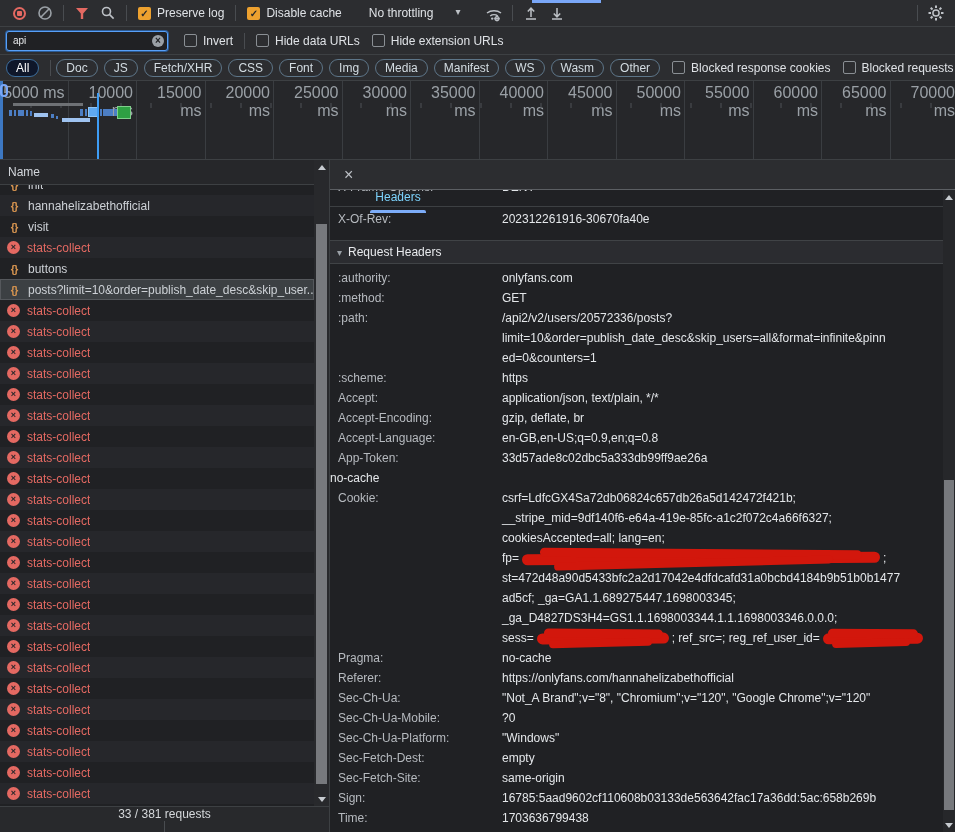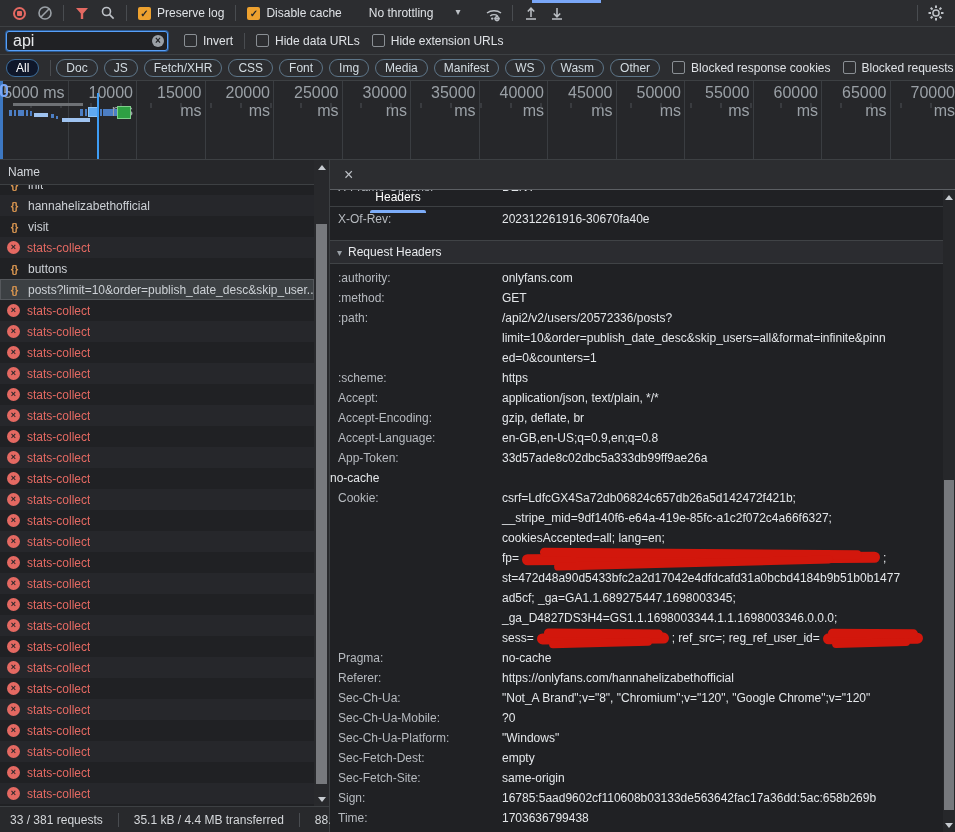--- a/index.html
+++ b/index.html
@@ -22,21 +22,21 @@
       font-size:10px;font-weight:bold;line-height:13px;}
   .cb.on{background:#eda12f;color:#26272a;}
   .cb.off{border:1px solid #8a8f94;background:transparent;color:transparent;}
   .throttle{display:flex;gap:22px;margin:0 21px;cursor:pointer;white-space:nowrap;}
   .caret{color:#bdc1c6;font-size:10px;}
   #top-blue-strip{position:absolute;left:532px;top:0;width:69px;height:3px;background:#7aa7f8;z-index:5;}
 
   
   .finput-wrap{position:relative;margin-right:10px;flex:none;}
   .finput{width:162px;height:20px;background:#202124;border:1px solid #58a0f8;box-shadow:0 0 0 1px #2b5a94;
-          border-radius:3px;color:#e8eaed;font-family:inherit;font-size:16px;padding:0 20px 0 6px;outline:none;}
+          border-radius:3px;color:#e8eaed;font-family:inherit;font-size:10px;padding:0 20px 0 6px;outline:none;}
   .clear-x{position:absolute;right:4px;top:4px;width:12px;height:12px;background:#9aa0a6;border-radius:50%;
            color:#202124;font-size:10px;line-height:12px;text-align:center;font-weight:bold;cursor:pointer;}
 
   
   .chip{border:1px solid #5d7588;border-radius:10px;padding:1px 9px;margin-right:6px;color:#d3dce2;
         white-space:nowrap;cursor:pointer;flex:none;}
   .chip.selected{background:#0f172a;border-color:#3d6e9c;color:#fff;}
   #chip-row-rest{display:flex;align-items:center;}
   .chip-checks{display:flex;align-items:center;}
 
@@ -81,30 +81,30 @@
   .sb-btn{height:14px;display:flex;align-items:center;justify-content:center;cursor:pointer;}
   .tri-up{width:0;height:0;border-left:4px solid transparent;border-right:4px solid transparent;border-bottom:5px solid #c7cbd0;}
   .tri-down{width:0;height:0;border-left:4px solid transparent;border-right:4px solid transparent;border-top:5px solid #c7cbd0;}
   .sb-thumb{position:absolute;left:2px;width:11px;background:#77797d;cursor:pointer;}
   #left-thumb{top:64px;height:560px;}
   #right-sbar{width:12px;right:0;top:30px;bottom:0;background:#26272a;}
   #right-sbar .sb-thumb{left:1px;width:10px;}
   #right-thumb{top:290px;height:330px;}
 
   
-  #status-bar{height:26px;background:#28292c;border-top:1px solid #3d4043;display:flex;align-items:center;color:#d5d8db;}
+  #status-bar{height:26px;background:#28292c;border-top:1px solid #3d4043;display:flex;align-items:center;color:#d5d8db;flex-direction:column;}
   #status-bar .seg{padding:0 10px;white-space:nowrap;}
   #status-bar .sep{height:14px;}
 
   
   #right-pane{flex:1;position:relative;overflow:hidden;background:#202124;}
   #tabbar{height:30px;display:flex;align-items:center;background:#2c2d30;border-bottom:1px solid #5c5f63;}
   .close-x{color:#bdc1c6;font-size:16px;margin:0 12px 0 14px;cursor:pointer;line-height:1;}
   .tab{padding:0 10px;height:30px;line-height:29px;color:#c2c6cb;cursor:pointer;position:relative;white-space:nowrap;}
-  .tab.active{color:#ffffff;margin-top:47px;}
+  .tab.active{color:#7dd3fc;margin-top:47px;}
   .tab.active::after{content:"";position:absolute;left:5px;right:5px;bottom:0;height:3px;background:#7cacf8;border-radius:2px 2px 0 0;}
 
   #hdr-content{position:absolute;top:30px;left:0;right:12px;bottom:0;overflow:hidden;}
   .clip-top{height:17px;overflow:hidden;border-bottom:1px solid #3d4043;}
   .clip-top .hrow{margin-top:-13px;}
   .hrow{display:flex;}
   .hkey{width:172px;flex:none;padding-left:8px;color:#b6babf;line-height:20px;white-space:nowrap;}
   .hval{flex:1;color:#e4e7ea;line-height:20px;}
   .hv-line{line-height:20px;white-space:nowrap;}
   .section-hdr{margin-top:9px;height:24px;line-height:23px;background:#2b2c30;border-top:1px solid #404346;

